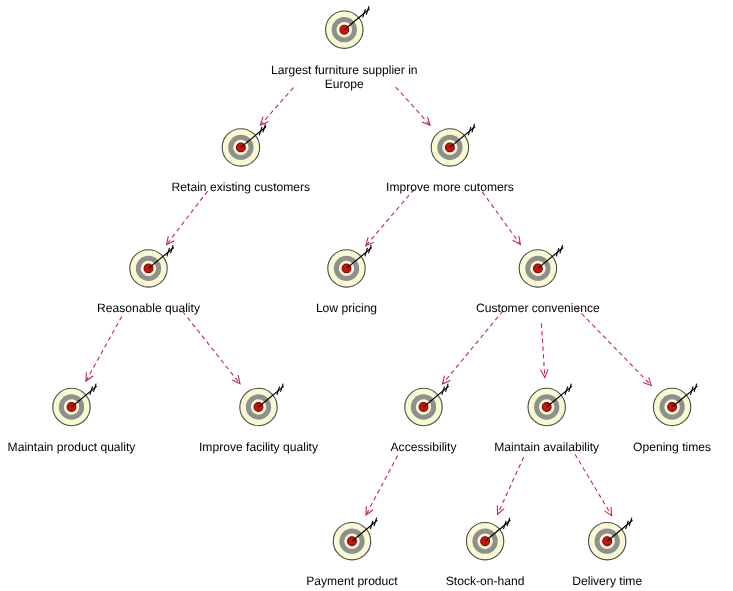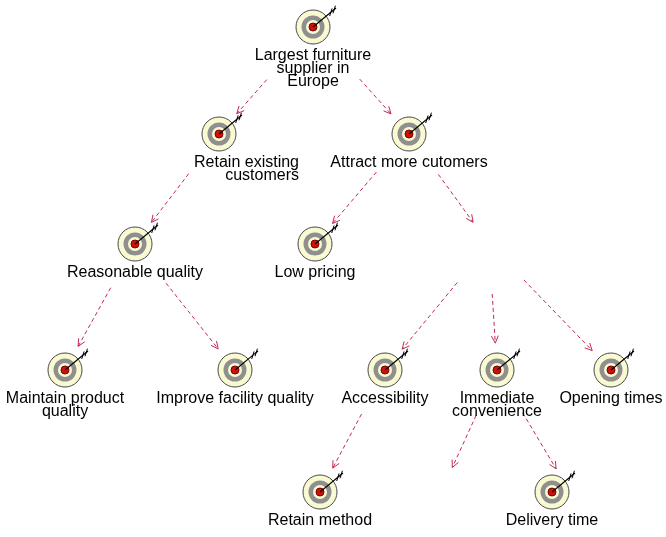--- a/index.html
+++ b/index.html
@@ -26,25 +26,25 @@
     width: 160px;
     text-align: center;
     z-index: 2;
   }
   .node svg {
     display: block;
     margin: 0 auto;
     transform: translateX(3px);
   }
   .node .label {
-    font-size: 16px;
+    font-size: 11px;
     line-height: 13px;
     color: #000000;
     white-space: pre-line;
-    margin-top: 1px;
+    margin-top: 11px;
   }
 </style>
 </head>
 <body>
 
 <div id="canvas" style="background: rgb(255, 255, 255);">
     <svg width="666" height="537" id="edges">
       <g>
         <line x1="266.8" y1="79.6" x2="236.8" y2="113.7" stroke="#c22a50" stroke-width="1" stroke-dasharray="4 3"></line>
         <polyline points="239.0,106.0 236.8,113.7 244.2,110.6" fill="none" stroke="#c22a50" stroke-width="1"></polyline>
@@ -104,21 +104,21 @@
         <circle cx="20" cy="22" r="11.5" fill="#8f8f8f"></circle>
         <circle cx="20" cy="22" r="7" fill="#fafad2"></circle>
         <circle cx="20" cy="22" r="4" fill="#cc1111" stroke="#7a0000" stroke-width="1"></circle>
         <line x1="20" y1="22" x2="43" y2="3" stroke="#000000" stroke-width="1.1"></line>
         <line x1="36.7" y1="11" x2="39.1" y2="3.4" stroke="#000000" stroke-width="1"></line>
         <line x1="40" y1="8.3" x2="42.4" y2="0.7" stroke="#000000" stroke-width="1"></line>
       </svg>
       <div class="label">Largest furniture supplier in
 Europe</div>
     </div>
-    <div class="node" style="left: 139px; top: 112px; text-align: right;">
+    <div class="node" style="left: 139px; top: 112px;">
       <svg width="46" height="42" viewBox="0 0 46 42">
         <circle cx="20" cy="22" r="17" fill="#fafad2" stroke="#4a4a4a" stroke-width="1"></circle>
         <circle cx="20" cy="22" r="11.5" fill="#8f8f8f"></circle>
         <circle cx="20" cy="22" r="7" fill="#fafad2"></circle>
         <circle cx="20" cy="22" r="4" fill="#cc1111" stroke="#7a0000" stroke-width="1"></circle>
         <line x1="20" y1="22" x2="43" y2="3" stroke="#000000" stroke-width="1.1"></line>
         <line x1="36.7" y1="11" x2="39.1" y2="3.4" stroke="#000000" stroke-width="1"></line>
         <line x1="40" y1="8.3" x2="42.4" y2="0.7" stroke="#000000" stroke-width="1"></line>
       </svg>
       <div class="label">Retain existing customers</div>
@@ -126,21 +126,21 @@
     <div class="node" style="left: 329px; top: 112px;">
       <svg width="46" height="42" viewBox="0 0 46 42">
         <circle cx="20" cy="22" r="17" fill="#fafad2" stroke="#4a4a4a" stroke-width="1"></circle>
         <circle cx="20" cy="22" r="11.5" fill="#8f8f8f"></circle>
         <circle cx="20" cy="22" r="7" fill="#fafad2"></circle>
         <circle cx="20" cy="22" r="4" fill="#cc1111" stroke="#7a0000" stroke-width="1"></circle>
         <line x1="20" y1="22" x2="43" y2="3" stroke="#000000" stroke-width="1.1"></line>
         <line x1="36.7" y1="11" x2="39.1" y2="3.4" stroke="#000000" stroke-width="1"></line>
         <line x1="40" y1="8.3" x2="42.4" y2="0.7" stroke="#000000" stroke-width="1"></line>
       </svg>
-      <div class="label">Attract more cutomers</div>
+      <div class="label">Improve more cutomers</div>
     </div>
     <div class="node" style="left: 235px; top: 222px;">
       <svg width="46" height="42" viewBox="0 0 46 42">
         <circle cx="20" cy="22" r="17" fill="#fafad2" stroke="#4a4a4a" stroke-width="1"></circle>
         <circle cx="20" cy="22" r="11.5" fill="#8f8f8f"></circle>
         <circle cx="20" cy="22" r="7" fill="#fafad2"></circle>
         <circle cx="20" cy="22" r="4" fill="#cc1111" stroke="#7a0000" stroke-width="1"></circle>
         <line x1="20" y1="22" x2="43" y2="3" stroke="#000000" stroke-width="1.1"></line>
         <line x1="36.7" y1="11" x2="39.1" y2="3.4" stroke="#000000" stroke-width="1"></line>
         <line x1="40" y1="8.3" x2="42.4" y2="0.7" stroke="#000000" stroke-width="1"></line>
@@ -152,20 +152,32 @@
         <circle cx="20" cy="22" r="17" fill="#fafad2" stroke="#4a4a4a" stroke-width="1"></circle>
         <circle cx="20" cy="22" r="11.5" fill="#8f8f8f"></circle>
         <circle cx="20" cy="22" r="7" fill="#fafad2"></circle>
         <circle cx="20" cy="22" r="4" fill="#cc1111" stroke="#7a0000" stroke-width="1"></circle>
         <line x1="20" y1="22" x2="43" y2="3" stroke="#000000" stroke-width="1.1"></line>
         <line x1="36.7" y1="11" x2="39.1" y2="3.4" stroke="#000000" stroke-width="1"></line>
         <line x1="40" y1="8.3" x2="42.4" y2="0.7" stroke="#000000" stroke-width="1"></line>
       </svg>
       <div class="label">Reasonable quality</div>
     </div>
+    <div class="node" style="left: 409px; top: 222px;">
+      <svg width="46" height="42" viewBox="0 0 46 42">
+        <circle cx="20" cy="22" r="17" fill="#fafad2" stroke="#4a4a4a" stroke-width="1"></circle>
+        <circle cx="20" cy="22" r="11.5" fill="#8f8f8f"></circle>
+        <circle cx="20" cy="22" r="7" fill="#fafad2"></circle>
+        <circle cx="20" cy="22" r="4" fill="#cc1111" stroke="#7a0000" stroke-width="1"></circle>
+        <line x1="20" y1="22" x2="43" y2="3" stroke="#000000" stroke-width="1.1"></line>
+        <line x1="36.7" y1="11" x2="39.1" y2="3.4" stroke="#000000" stroke-width="1"></line>
+        <line x1="40" y1="8.3" x2="42.4" y2="0.7" stroke="#000000" stroke-width="1"></line>
+      </svg>
+      <div class="label">Customer convenience</div>
+    </div>
     <div class="node" style="left: -15px; top: 348px;">
       <svg width="46" height="42" viewBox="0 0 46 42">
         <circle cx="20" cy="22" r="17" fill="#fafad2" stroke="#4a4a4a" stroke-width="1"></circle>
         <circle cx="20" cy="22" r="11.5" fill="#8f8f8f"></circle>
         <circle cx="20" cy="22" r="7" fill="#fafad2"></circle>
         <circle cx="20" cy="22" r="4" fill="#cc1111" stroke="#7a0000" stroke-width="1"></circle>
         <line x1="20" y1="22" x2="43" y2="3" stroke="#000000" stroke-width="1.1"></line>
         <line x1="36.7" y1="11" x2="39.1" y2="3.4" stroke="#000000" stroke-width="1"></line>
         <line x1="40" y1="8.3" x2="42.4" y2="0.7" stroke="#000000" stroke-width="1"></line>
       </svg>
@@ -198,21 +210,21 @@
     <div class="node" style="left: 417px; top: 348px;">
       <svg width="46" height="42" viewBox="0 0 46 42">
         <circle cx="20" cy="22" r="17" fill="#fafad2" stroke="#4a4a4a" stroke-width="1"></circle>
         <circle cx="20" cy="22" r="11.5" fill="#8f8f8f"></circle>
         <circle cx="20" cy="22" r="7" fill="#fafad2"></circle>
         <circle cx="20" cy="22" r="4" fill="#cc1111" stroke="#7a0000" stroke-width="1"></circle>
         <line x1="20" y1="22" x2="43" y2="3" stroke="#000000" stroke-width="1.1"></line>
         <line x1="36.7" y1="11" x2="39.1" y2="3.4" stroke="#000000" stroke-width="1"></line>
         <line x1="40" y1="8.3" x2="42.4" y2="0.7" stroke="#000000" stroke-width="1"></line>
       </svg>
-      <div class="label">Immediate convenience</div>
+      <div class="label">Maintain availability</div>
     </div>
     <div class="node" style="left: 531px; top: 348px;">
       <svg width="46" height="42" viewBox="0 0 46 42">
         <circle cx="20" cy="22" r="17" fill="#fafad2" stroke="#4a4a4a" stroke-width="1"></circle>
         <circle cx="20" cy="22" r="11.5" fill="#8f8f8f"></circle>
         <circle cx="20" cy="22" r="7" fill="#fafad2"></circle>
         <circle cx="20" cy="22" r="4" fill="#cc1111" stroke="#7a0000" stroke-width="1"></circle>
         <line x1="20" y1="22" x2="43" y2="3" stroke="#000000" stroke-width="1.1"></line>
         <line x1="36.7" y1="11" x2="39.1" y2="3.4" stroke="#000000" stroke-width="1"></line>
         <line x1="40" y1="8.3" x2="42.4" y2="0.7" stroke="#000000" stroke-width="1"></line>
@@ -222,21 +234,33 @@
     <div class="node" style="left: 240px; top: 470px;">
       <svg width="46" height="42" viewBox="0 0 46 42">
         <circle cx="20" cy="22" r="17" fill="#fafad2" stroke="#4a4a4a" stroke-width="1"></circle>
         <circle cx="20" cy="22" r="11.5" fill="#8f8f8f"></circle>
         <circle cx="20" cy="22" r="7" fill="#fafad2"></circle>
         <circle cx="20" cy="22" r="4" fill="#cc1111" stroke="#7a0000" stroke-width="1"></circle>
         <line x1="20" y1="22" x2="43" y2="3" stroke="#000000" stroke-width="1.1"></line>
         <line x1="36.7" y1="11" x2="39.1" y2="3.4" stroke="#000000" stroke-width="1"></line>
         <line x1="40" y1="8.3" x2="42.4" y2="0.7" stroke="#000000" stroke-width="1"></line>
       </svg>
-      <div class="label">Retain method</div>
+      <div class="label">Payment product</div>
+    </div>
+    <div class="node" style="left: 361px; top: 470px;">
+      <svg width="46" height="42" viewBox="0 0 46 42">
+        <circle cx="20" cy="22" r="17" fill="#fafad2" stroke="#4a4a4a" stroke-width="1"></circle>
+        <circle cx="20" cy="22" r="11.5" fill="#8f8f8f"></circle>
+        <circle cx="20" cy="22" r="7" fill="#fafad2"></circle>
+        <circle cx="20" cy="22" r="4" fill="#cc1111" stroke="#7a0000" stroke-width="1"></circle>
+        <line x1="20" y1="22" x2="43" y2="3" stroke="#000000" stroke-width="1.1"></line>
+        <line x1="36.7" y1="11" x2="39.1" y2="3.4" stroke="#000000" stroke-width="1"></line>
+        <line x1="40" y1="8.3" x2="42.4" y2="0.7" stroke="#000000" stroke-width="1"></line>
+      </svg>
+      <div class="label">Stock-on-hand</div>
     </div>
     <div class="node" style="left: 472px; top: 470px;">
       <svg width="46" height="42" viewBox="0 0 46 42">
         <circle cx="20" cy="22" r="17" fill="#fafad2" stroke="#4a4a4a" stroke-width="1"></circle>
         <circle cx="20" cy="22" r="11.5" fill="#8f8f8f"></circle>
         <circle cx="20" cy="22" r="7" fill="#fafad2"></circle>
         <circle cx="20" cy="22" r="4" fill="#cc1111" stroke="#7a0000" stroke-width="1"></circle>
         <line x1="20" y1="22" x2="43" y2="3" stroke="#000000" stroke-width="1.1"></line>
         <line x1="36.7" y1="11" x2="39.1" y2="3.4" stroke="#000000" stroke-width="1"></line>
         <line x1="40" y1="8.3" x2="42.4" y2="0.7" stroke="#000000" stroke-width="1"></line>

